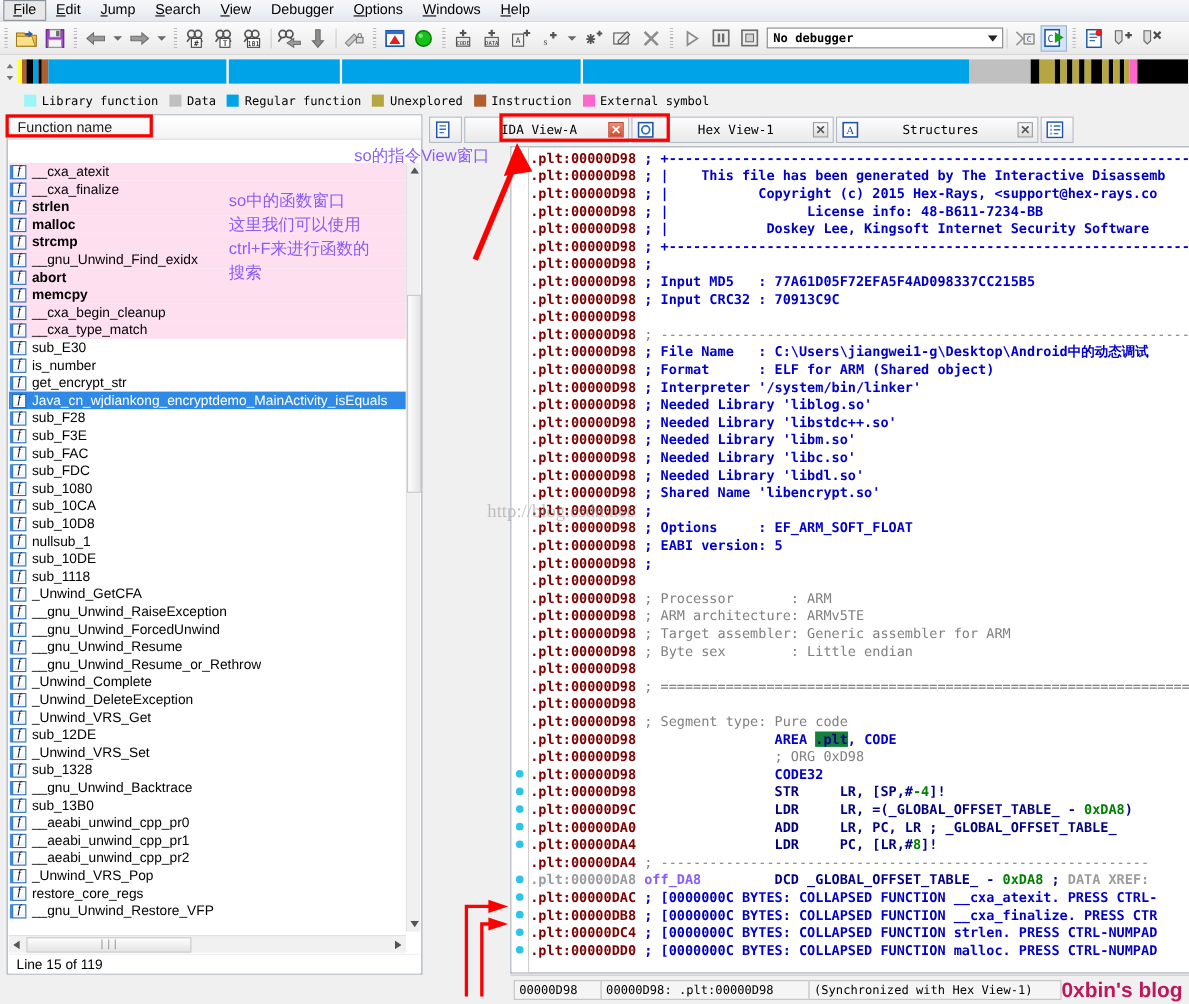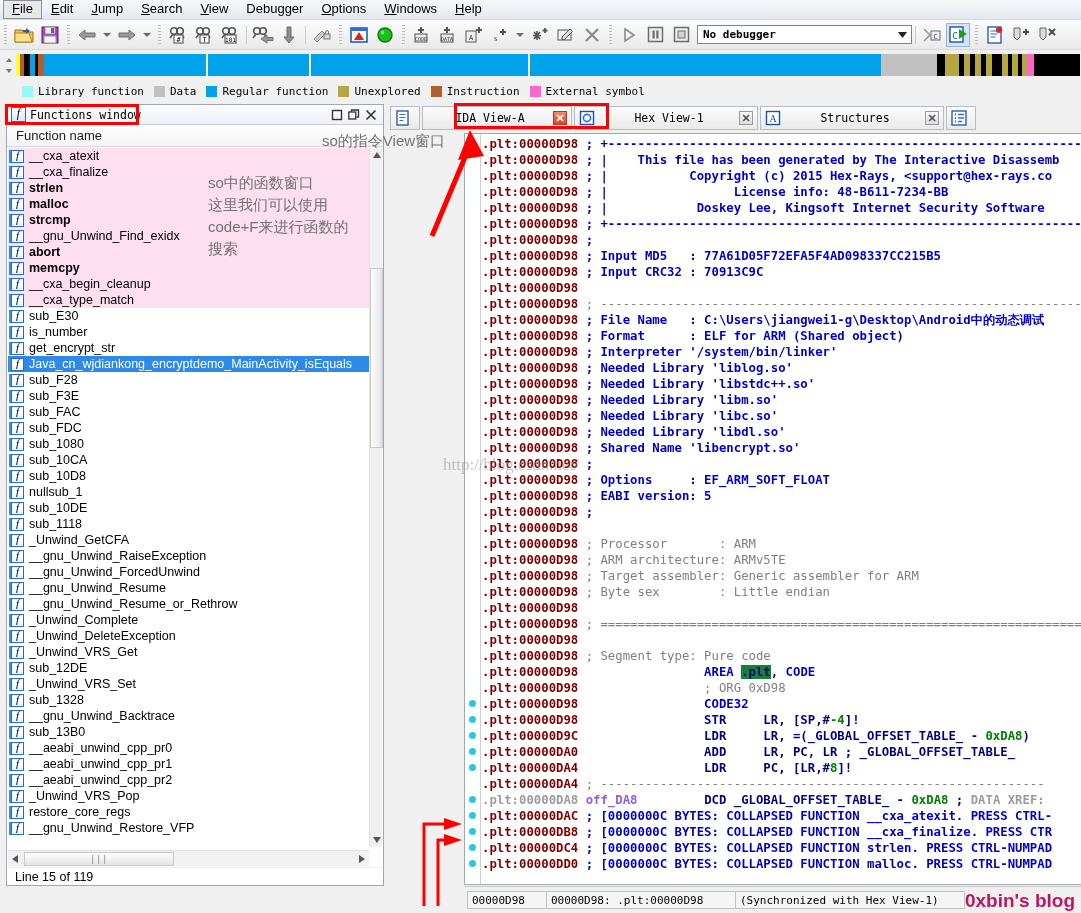--- a/index.html
+++ b/index.html
@@ -290,21 +290,21 @@
     font-family: "Liberation Serif", serif; font-size: 17px;
     color: rgba(150,150,150,0.55); white-space: nowrap;
     pointer-events: none;
   }
 
   
   .annot-box {
     position: absolute; border: 3px solid #ff0000; pointer-events: none;
   }
   .annot-text {
-    position: absolute; color: #737373; white-space: pre;
+    position: absolute; color: #8b5cf6; white-space: pre;
     font-family: "Liberation Sans", sans-serif;
     pointer-events: none;
   }
   .annot-svg { position: absolute; left: 0; top: 0; width: 1081px; height: 913px; pointer-events: none; }
 </style>
 </head>
 <body>
 
 <div id="app">
 
@@ -591,42 +591,20 @@
         <span class="sw" style="background: rgb(176, 96, 48);"></span>
         <span class="lb">Instruction</span>
       </div>
       <div class="item">
         <span class="sw" style="background: rgb(255, 102, 204);"></span>
         <span class="lb">External symbol</span>
       </div>
     </div>
 
   <div class="funcwin">
-    <div class="funcwin-title">
-      <span class="fw-icon"></span>
-      <span class="fw-title-text">Functions window</span>
-      <span class="fw-btns">
-        <span class="fw-btn">
-          <svg width="12" height="12" viewBox="0 0 12 12">
-              <rect x="1.5" y="1.5" width="9" height="9" fill="none" stroke="#333" stroke-width="1.4"></rect>
-            </svg>
-        </span>
-        <span class="fw-btn">
-          <svg width="12" height="12" viewBox="0 0 12 12">
-            <rect x="0.8" y="3" width="7" height="7" fill="none" stroke="#333" stroke-width="1.3"></rect>
-            <path d="M3.5 3V1h7v7h-2" fill="none" stroke="#333" stroke-width="1.3"></path>
-          </svg>
-        </span>
-        <span class="fw-btn">
-          <svg width="12" height="12" viewBox="0 0 12 12">
-              <path d="M1.5 1.5l9 9M10.5 1.5l-9 9" stroke="#333" stroke-width="1.6"></path>
-            </svg>
-        </span>
-      </span>
-    </div>
     <div class="colhdr">
       <span>Function name</span>
     </div>
     <div class="funclist" id="funclist">
         <div class="frow pink">
           <span class="ficon"></span>
           <span class="fname">__cxa_atexit</span>
         </div>
         <div class="frow pink">
           <span class="ficon"></span>
@@ -898,21 +876,21 @@
         <span>(Synchronized with Hex View-1)</span>
       </div>
     </div>
   <div class="blogmark">0xbin's blog</div>
 
   <div class="annot-box" style="left:5px; top:104px; width:134px; height:21px;"></div>
   <div class="annot-box" style="left:454px; top:103px; width:155px; height:26px;"></div>
 
   <div class="annot-text" id="annot-funcnote" style="left:208px; top:172px; font-size:15px; line-height:22px;">so中的函数窗口
 这里我们可以使用
-code+F来进行函数的
+ctrl+F来进行函数的
 搜索</div>
 
   <div class="annot-text" id="annot-idanote" style="left:322px; top:132px; font-size:15px;">so的指令View窗口</div>
 
   <svg class="annot-svg">
 
     <path d="M432,236 L468,150" stroke="#ff0000" stroke-width="5" fill="none"></path>
     <path d="M470,130 L458,160 L484,156 Z" fill="#ff0000"></path>
 
     <path d="M424,906 L424,824 L448,824" stroke="#ff0000" stroke-width="3" fill="none"></path>

